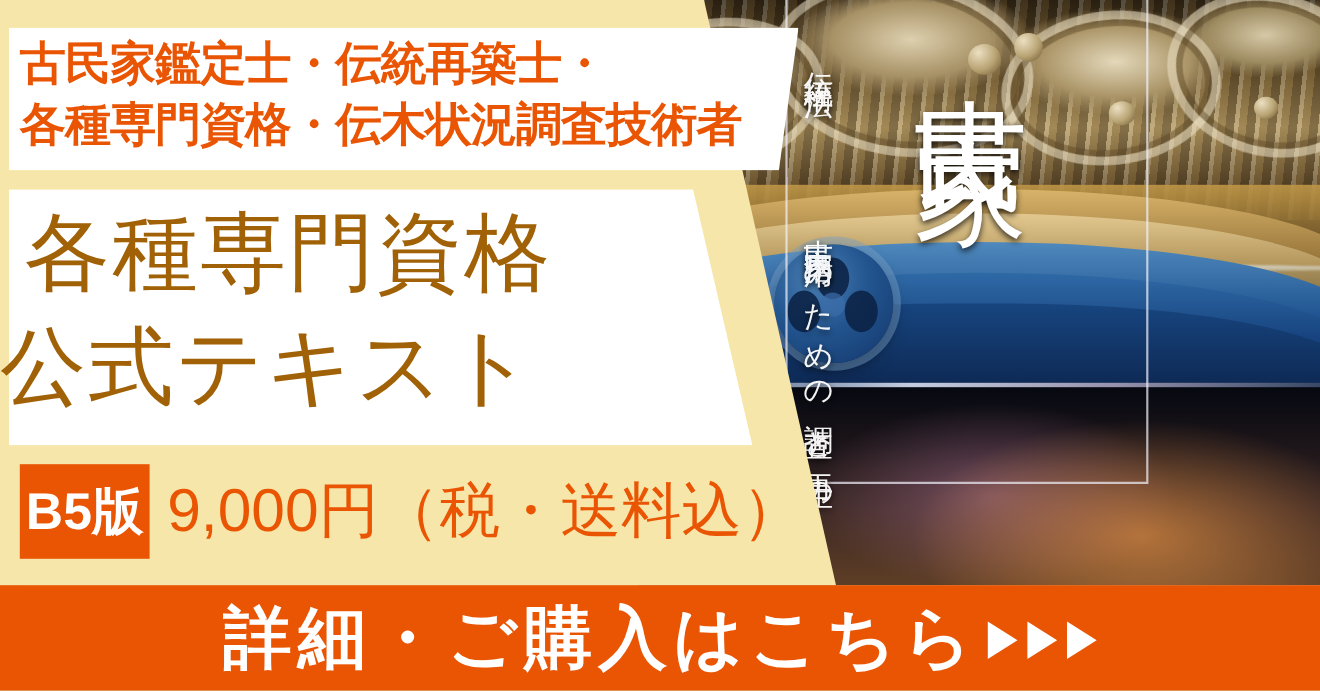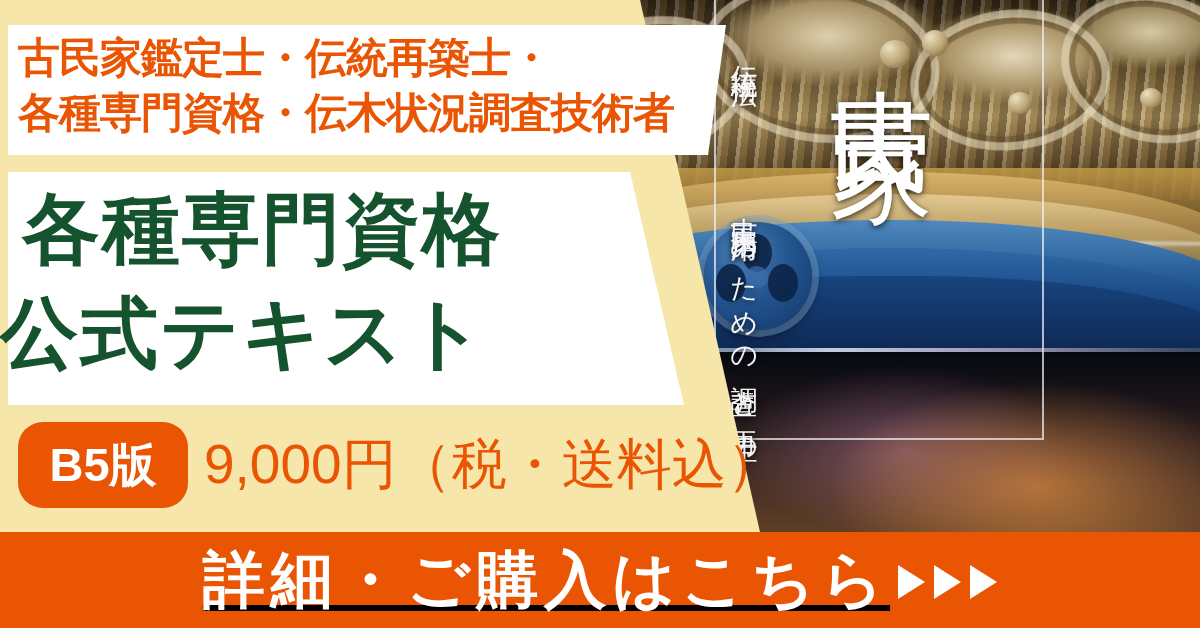--- a/index.html
+++ b/index.html
@@ -159,57 +159,55 @@
     font-size:42px;
     font-weight:700;
     line-height:1.32;
     letter-spacing:-1px;
     white-space:nowrap;
   }
   .headline div { }
 
   .title-block {
     position:absolute; left:0; top:178px; width:676px;
-    color:#14532d;
-    font-weight:700;
+    color:#a16207;
+    font-weight:400;
     font-size:78px;
     line-height:1.33;
     letter-spacing:2px;
   }
   .t-line1 { padding-left:22px; }
   .t-line2 { }
 
   
   .price-row {
     position:absolute; left:18px; top:422px;
     display:flex; align-items:center;
   }
   .badge {
     background:#ea5504; color:#ffffff;
     font-size:47px; font-weight:700;
-    width:170px; height:86px;
+    width:118px; height:86px;
     display:flex; align-items:center; justify-content:center;
     letter-spacing:0px;
-    border-radius:25px;
   }
   .price {
     margin-left:16px;
     color:#ea5504;
     font-size:55px;
     letter-spacing:0px;
     white-space:nowrap;
   }
 
   
   .cta {
     position:absolute; left:0; bottom:0; width:1200px; height:96px;
     background:#ea5504;
     display:flex; align-items:center; justify-content:center;
     gap:8px;
-    text-decoration:underline;
   }
   .cta-label {
     color:#ffffff;
     font-size:62px;
     font-weight:700;
     letter-spacing:6px;
     white-space:nowrap;
   }
   .cta-arrows { display:flex; gap:9px; align-items:center; margin-top:4px; }
   .arrow {

